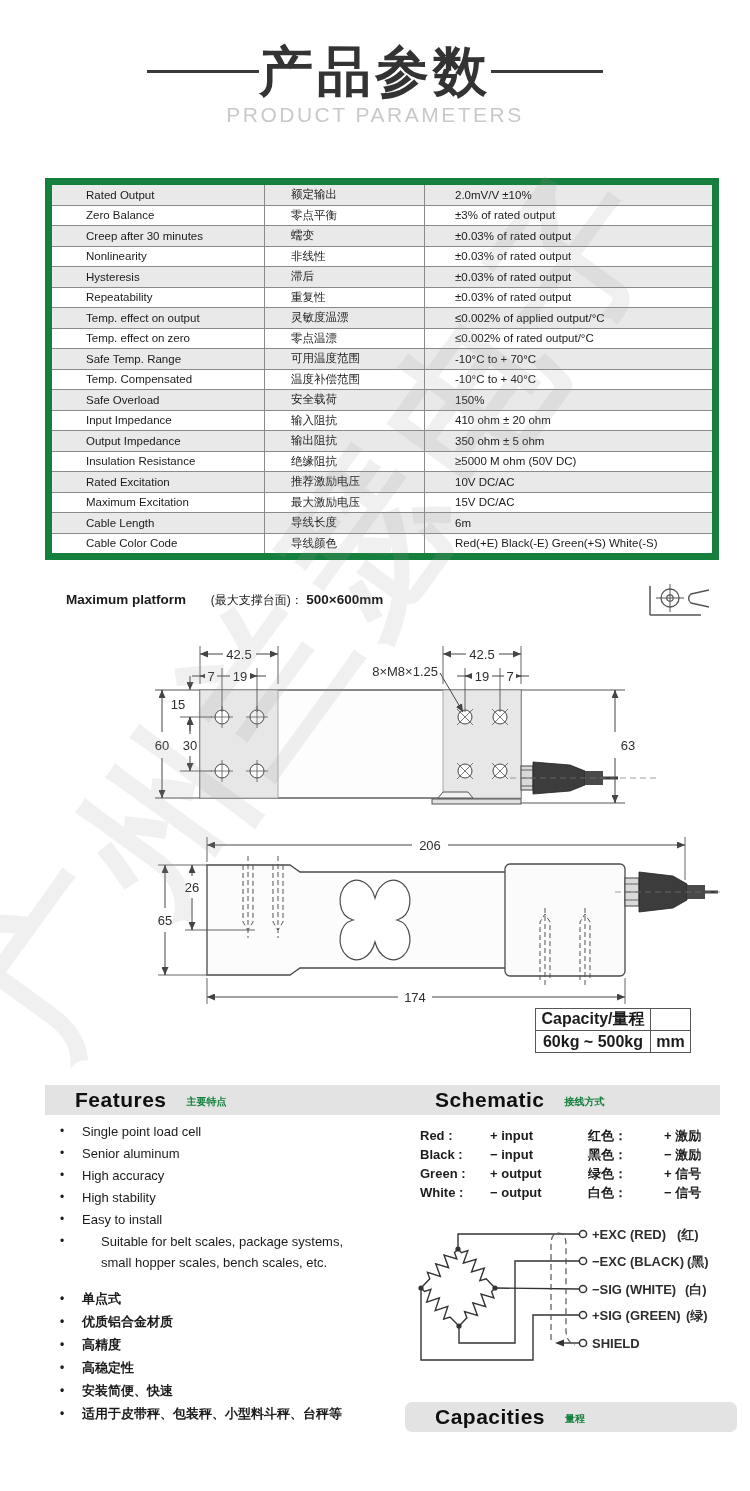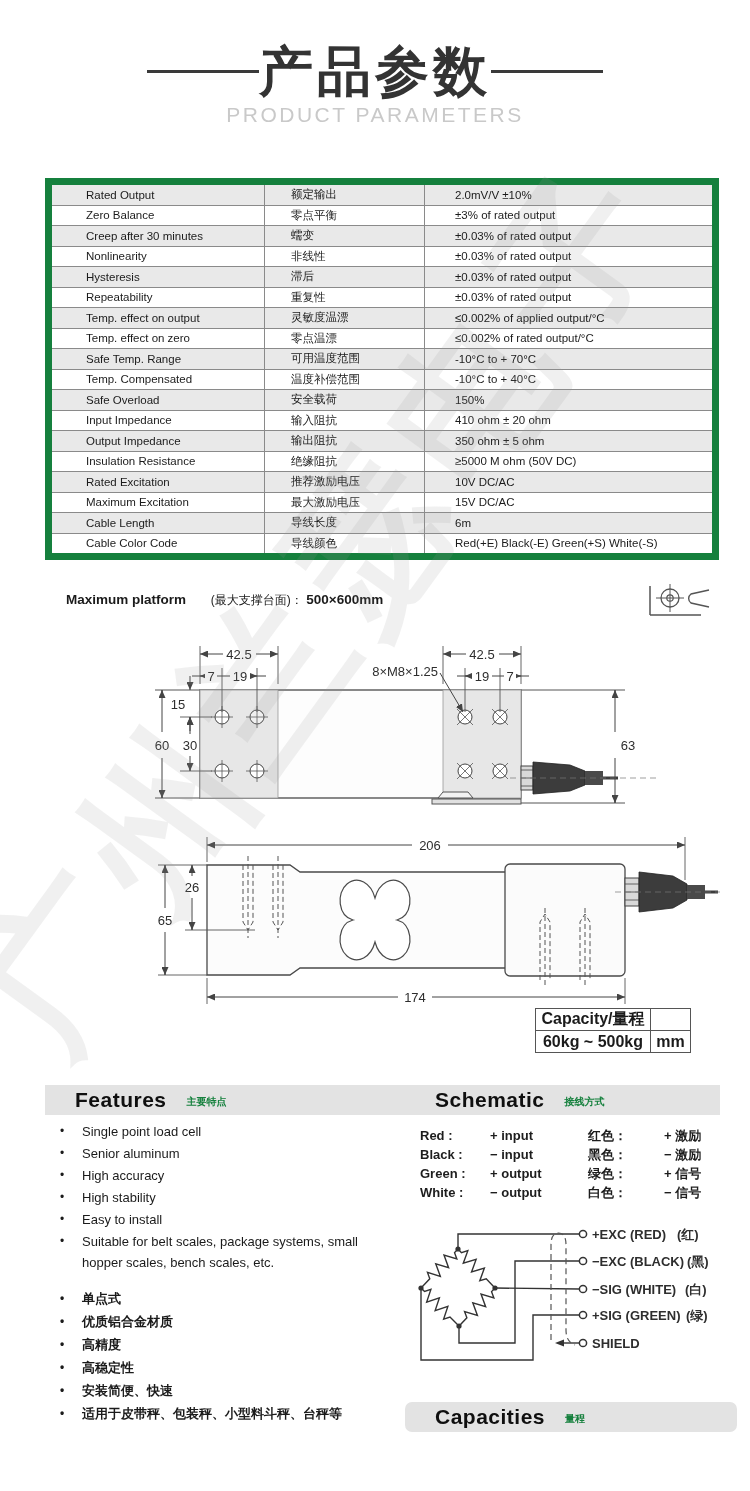--- a/index.html
+++ b/index.html
@@ -46,21 +46,21 @@
   #schematic-bar{left:405px;top:1085px;width:315px;}
   #capacities-bar{left:405px;top:1402px;width:332px;border-radius:7px;}
   
   .feat{position:absolute;left:60px;z-index:1;}
   #feat-en{top:1124px;}
   #feat-zh{top:1291px;}
   .feat .li{display:flex;font-size:13px;line-height:15px;margin-bottom:7px;width:310px;}
   #feat-zh .li{margin-bottom:8px;font-weight:600;}
   .feat .b{width:22px;flex:0 0 22px;font-size:12px;}
   .feat .tx{flex:1;}
-  #feat-en .li:last-child .tx{line-height:21px;margin-top:-3px;}
+  #feat-en .li:last-child .tx{line-height:21px;margin-top:-3px;margin-left:19px;}
   
   .wiring{position:absolute;left:420px;top:1116px;display:grid;
           grid-template-columns:70px 98px 76px 86px;row-gap:5.5px;z-index:1;
           font-size:13px;font-weight:600;color:#1d1d1d;margin-top:13px;}
   .wiring div{height:13.5px;line-height:13.5px;}
   .bridge{position:absolute;left:405px;top:1205px;z-index:1;}
   
   .caplist{position:absolute;left:420px;top:1440px;font-size:13.5px;font-weight:600;color:#222;z-index:1;}
 </style>
 </head>

